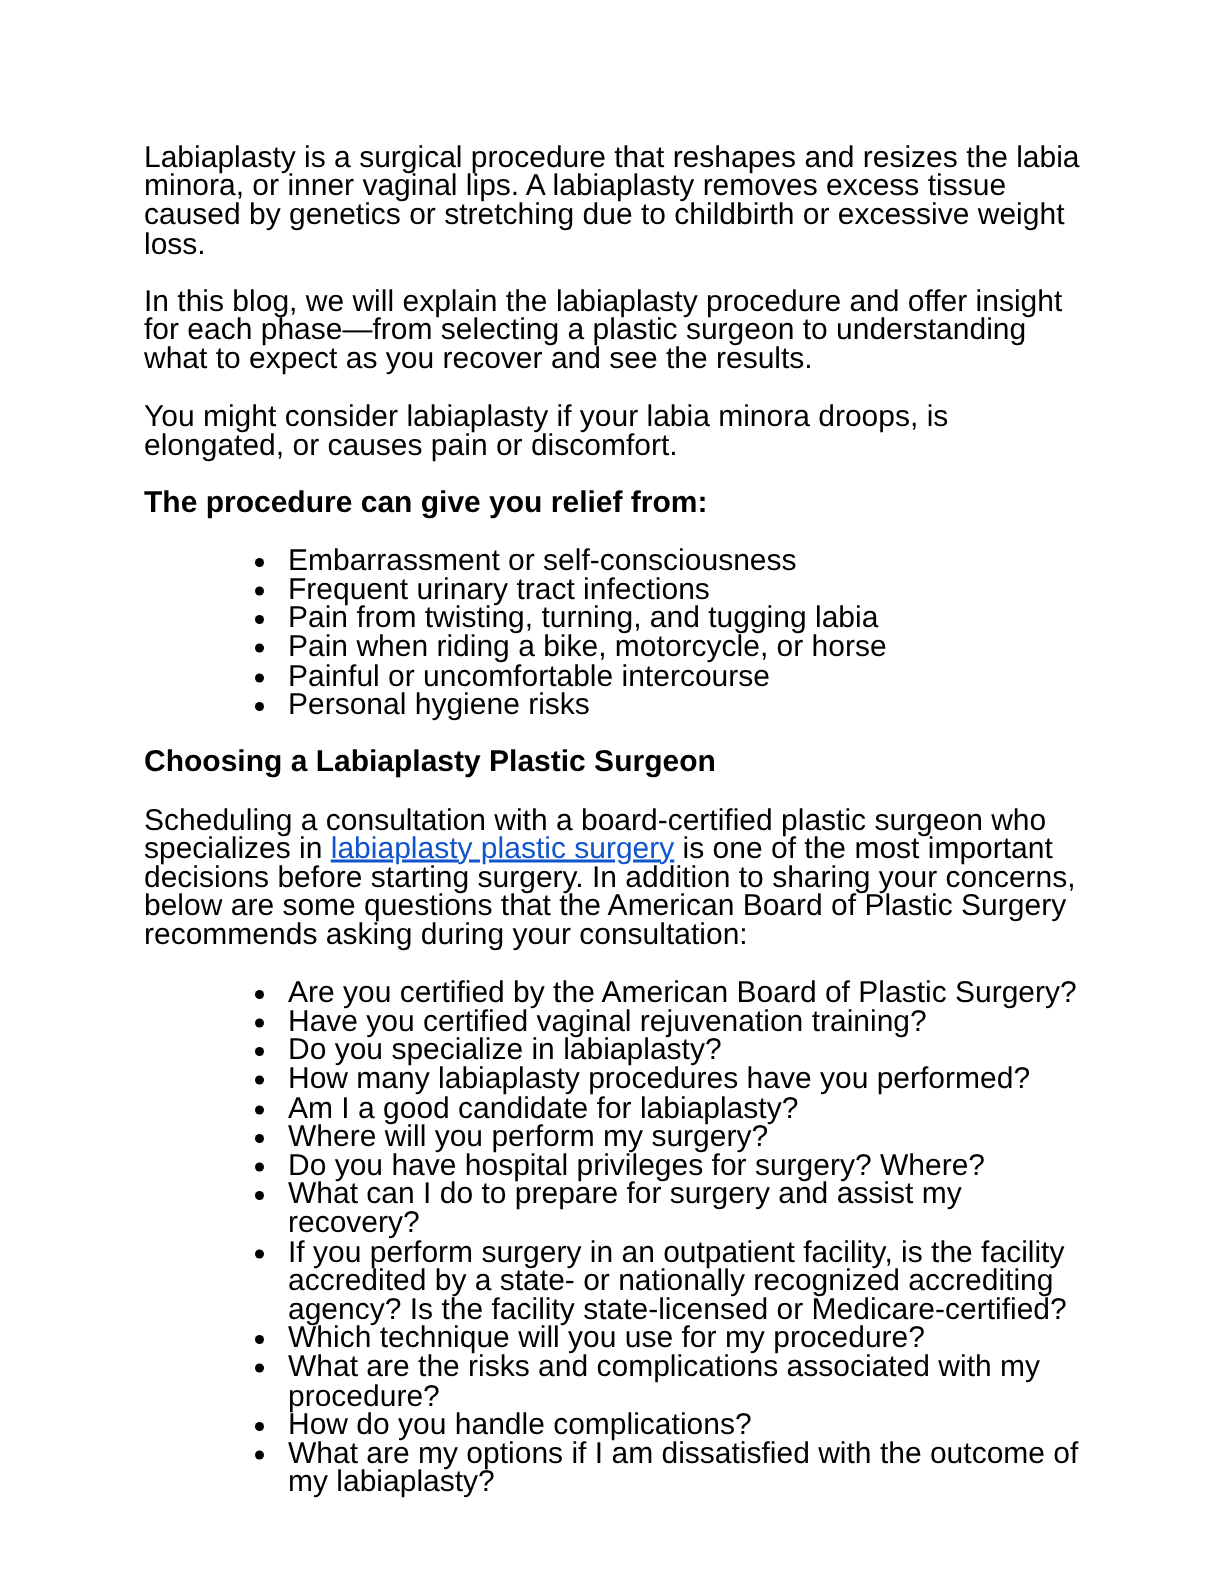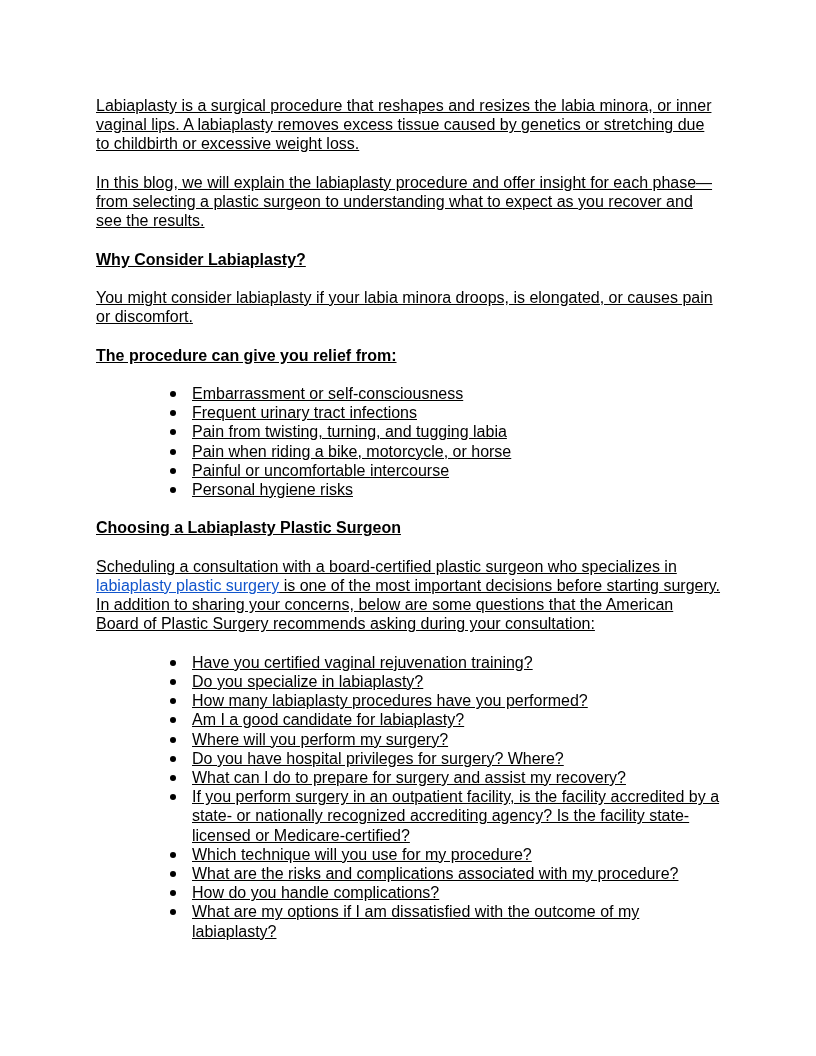--- a/index.html
+++ b/index.html
@@ -12,23 +12,22 @@
     height: 1056px;
     margin: 0 auto;
     background: #ffffff;
     padding: 96px;
     overflow: hidden;
     position: relative;
   }
   .doc-content {
     width: 624px;
     color: #000000;
-    font-size: 16px;
+    font-size: 20px;
     line-height: 19.2px;
-    text-decoration: underline;
   }
   .doc-content p {
     margin: 0 0 19.2px 0;
   }
   .doc-content p.bold {
     font-weight: bold;
   }
   .doc-content a {
     color: #1155cc;
     text-decoration: underline;
@@ -54,34 +53,34 @@
     background: #000000;
   }
 </style>
 </head>
 <body>
 
 <div class="page">
   <div class="doc-content">
       <p>Labiaplasty is a surgical procedure that reshapes and resizes the labia minora, or inner vaginal lips. A labiaplasty removes excess tissue caused by genetics or stretching due to childbirth or excessive weight loss.</p>
       <p>In this blog, we will explain the labiaplasty procedure and offer insight for each phase—from selecting a plastic surgeon to understanding what to expect as you recover and see the results.</p>
-      <p class="bold">Why Consider Labiaplasty?</p>
       <p>You might consider labiaplasty if your labia minora droops, is elongated, or causes pain or discomfort.</p>
       <p class="bold">The procedure can give you relief from:</p>
       <ul>
         <li>Embarrassment or self-consciousness</li>
         <li>Frequent urinary tract infections</li>
         <li>Pain from twisting, turning, and tugging labia</li>
         <li>Pain when riding a bike, motorcycle, or horse</li>
         <li>Painful or uncomfortable intercourse</li>
         <li>Personal hygiene risks</li>
       </ul>
       <p class="bold">Choosing a Labiaplasty Plastic Surgeon</p>
       <p>Scheduling a consultation with a board-certified plastic surgeon who specializes in <a href="#">labiaplasty plastic surgery</a> is one of the most important decisions before starting surgery. In addition to sharing your concerns, below are some questions that the American Board of Plastic Surgery recommends asking during your consultation:</p>
       <ul>
+        <li>Are you certified by the American Board of Plastic Surgery?</li>
         <li>Have you certified vaginal rejuvenation training?</li>
         <li>Do you specialize in labiaplasty?</li>
         <li>How many labiaplasty procedures have you performed?</li>
         <li>Am I a good candidate for labiaplasty?</li>
         <li>Where will you perform my surgery?</li>
         <li>Do you have hospital privileges for surgery? Where?</li>
         <li>What can I do to prepare for surgery and assist my recovery?</li>
         <li>If you perform surgery in an outpatient facility, is the facility accredited by a state- or nationally recognized accrediting agency? Is the facility state-licensed or Medicare-certified?</li>
         <li>Which technique will you use for my procedure?</li>
         <li>What are the risks and complications associated with my procedure?</li>

